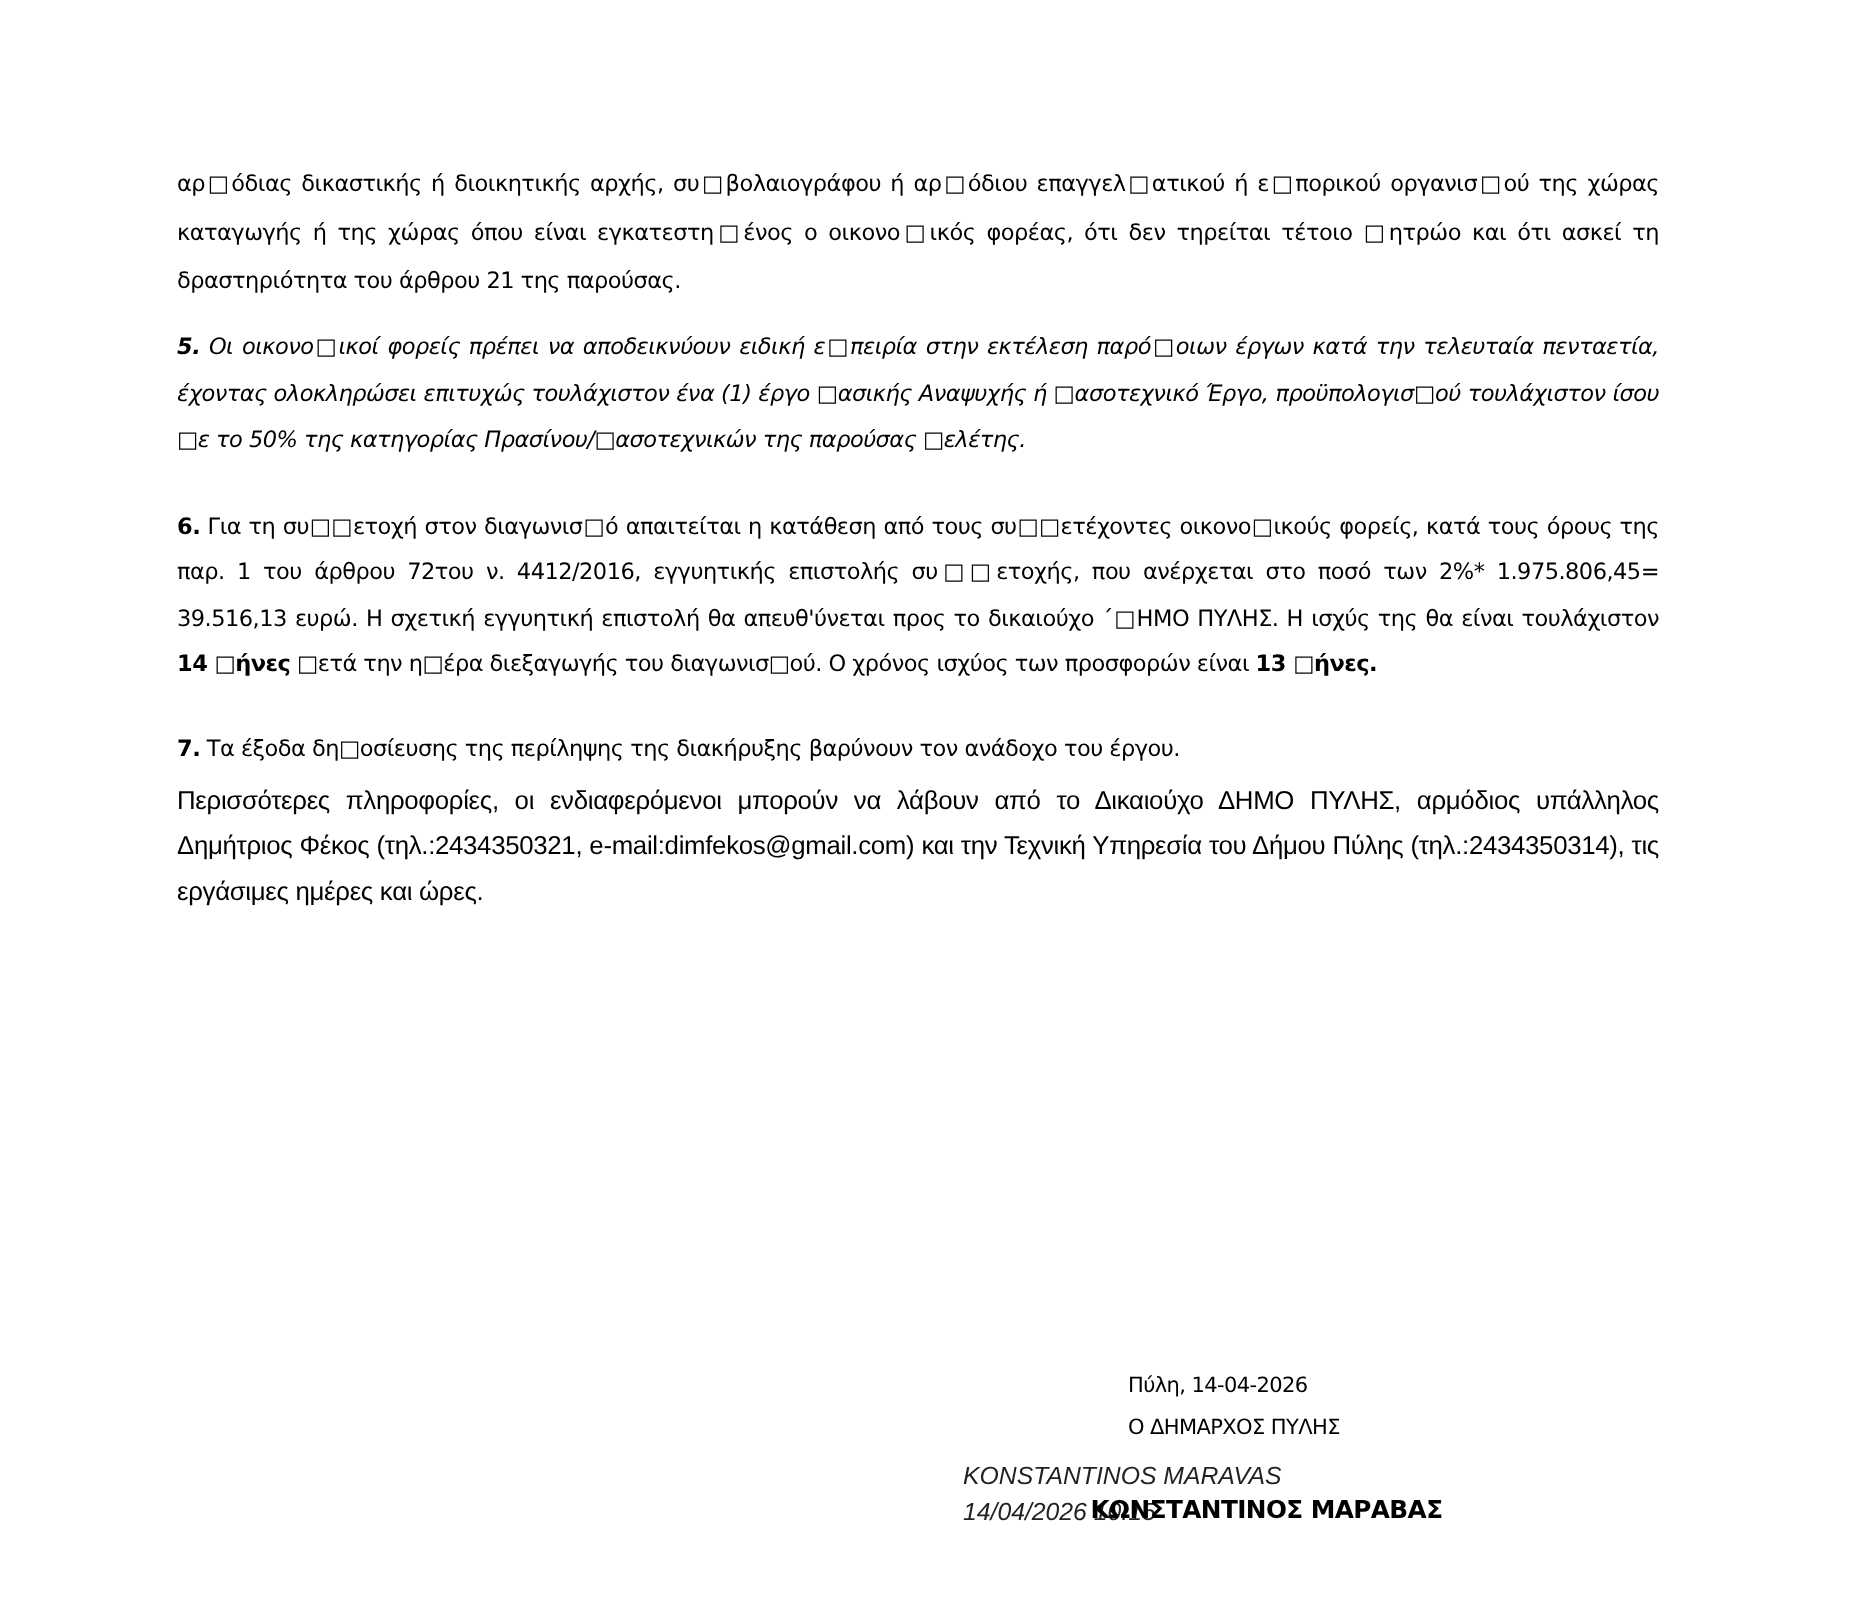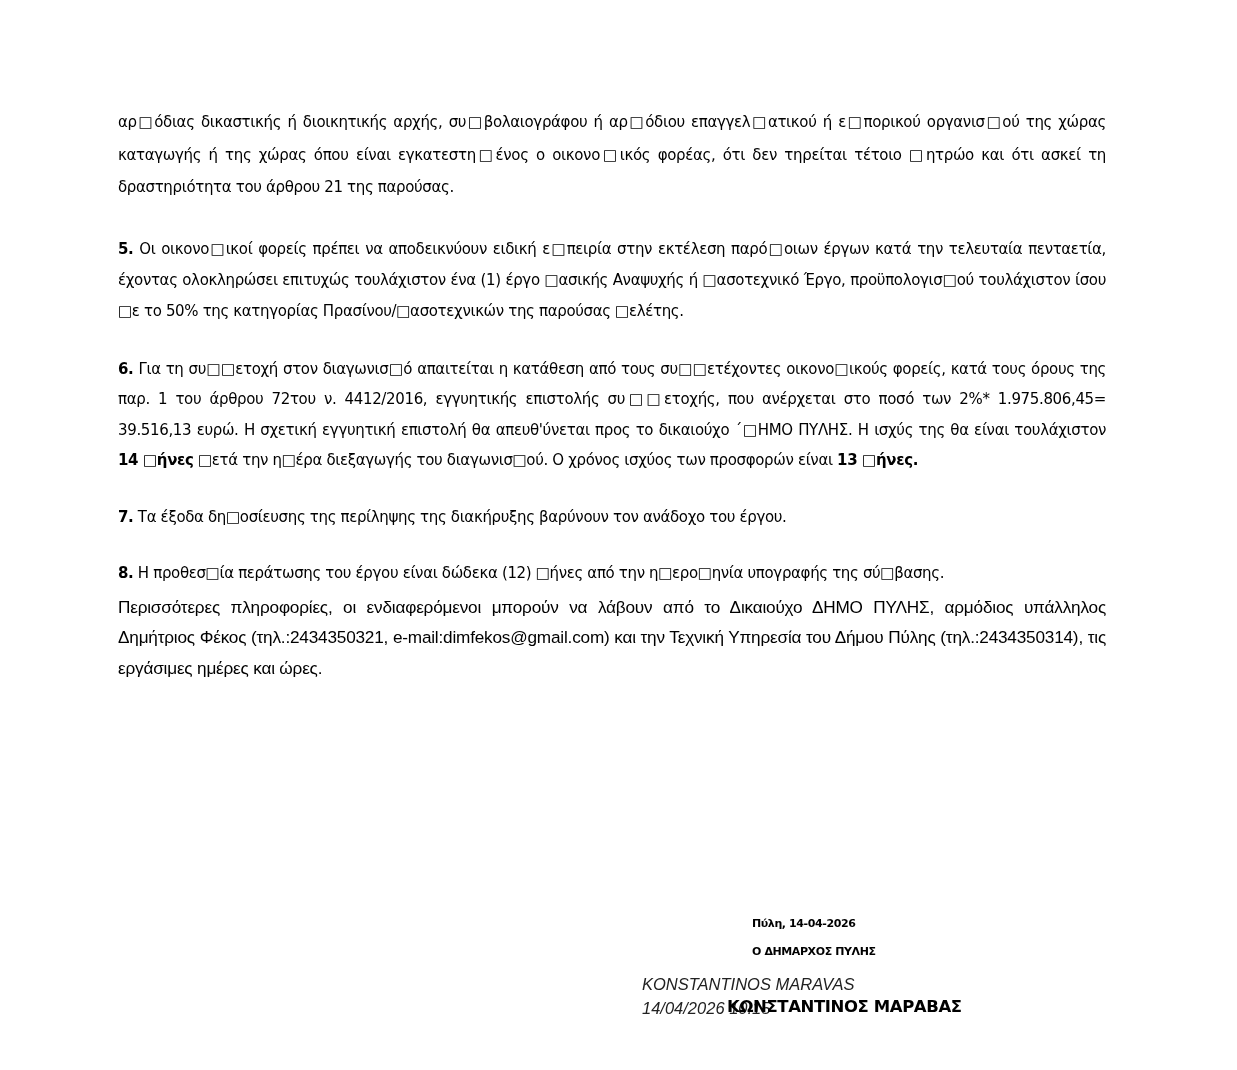--- a/index.html
+++ b/index.html
@@ -7,38 +7,38 @@
   .page { position: absolute; left: 118px; top: 106px; width: 988px; }
   .p {
     font-family: "DejaVu Sans", sans-serif;
     font-size: 15px;
     letter-spacing: -0.35px;
     text-align: justify;
     text-align-last: left;
     margin: 0;
   }
   .p1 { line-height: 32.5px; }
-  .p5 { line-height: 31px; margin-top: 30px; }
+  .p5 { line-height: 31px; margin-top: 12px; font-style: italic; }
   .p6 { line-height: 30.5px; margin-top: 27px; }
   .p7 { line-height: 30px; margin-top: 26px; }
   .p8 { line-height: 30px; margin-top: 26px; }
   .p9 { line-height: 30.5px; margin-top: 10px; }
   .pinfo {
     font-family: "Liberation Sans", sans-serif;
     font-size: 17.2px;
     line-height: 30.5px;
     margin-top: 4px;
     letter-spacing: -0.2px;
   }
   .num { font-weight: bold; }
   b { font-weight: bold; }
   .sign {
     position: absolute; left: 752px; top: 910px;
-    font-family: "DejaVu Sans", sans-serif; font-weight: bold;
-    font-size: 11px; line-height: 28px; letter-spacing: -0.4px;
+    font-family: "DejaVu Sans", sans-serif; font-weight: normal;
+    font-size: 14px; line-height: 28px; letter-spacing: -0.4px;
   }
   .digsig {
     position: absolute; left: 642px; top: 972px;
     font-family: "Liberation Sans", sans-serif;
     font-size: 16.5px; line-height: 24px; color: #222; font-style: italic;
   }
   .signame {
     position: absolute; left: 727px; top: 993px;
     font-family: "DejaVu Sans", sans-serif; font-weight: bold;
     font-size: 16.5px; line-height: 28px; letter-spacing: -0.4px;
@@ -49,21 +49,20 @@
 
 <div class="page">
   <p class="p p1">αρ□όδιας δικαστικής ή διοικητικής αρχής, συ□βολαιογράφου ή αρ□όδιου επαγγελ□ατικού ή ε□πορικού οργανισ□ού της χώρας καταγωγής ή της χώρας όπου είναι εγκατεστη□ένος ο οικονο□ικός φορέας, ότι δεν τηρείται τέτοιο □ητρώο και ότι ασκεί τη δραστηριότητα του άρθρου 21 της παρούσας.</p>
 
   <p class="p p5"><span class="num">5.</span><span> Οι οικονο□ικοί φορείς πρέπει να αποδεικνύουν ειδική ε□πειρία στην εκτέλεση παρό□οιων έργων κατά την τελευταία πενταετία, έχοντας ολοκληρώσει επιτυχώς τουλάχιστον ένα (1) έργο □ασικής Αναψυχής ή □ασοτεχνικό Έργο, προϋπολογισ□ού τουλάχιστον ίσου □ε το 50% της κατηγορίας Πρασίνου/□ασοτεχνικών της παρούσας □ελέτης.</span></p>
 
   <p class="p p6"><span class="num">6.</span><span> Για τη συ□□ετοχή στον διαγωνισ□ό απαιτείται η κατάθεση από τους συ□□ετέχοντες οικονο□ικούς φορείς, κατά τους όρους της παρ. 1 του άρθρου 72του ν. 4412/2016, εγγυητικής επιστολής συ□□ετοχής, που ανέρχεται στο ποσό των 2%* 1.975.806,45= 39.516,13 ευρώ. Η σχετική εγγυητική επιστολή θα απευθ'ύνεται προς το δικαιούχο ΄□ΗΜΟ ΠΥΛΗΣ. Η ισχύς της θα είναι τουλάχιστον </span><b>14 □ήνες</b><span> □ετά την η□έρα διεξαγωγής του διαγωνισ□ού. Ο χρόνος ισχύος των προσφορών είναι </span><b>13 □ήνες.</b></p>
 
   <p class="p p7"><span class="num">7.</span><span> Τα έξοδα δη□οσίευσης της περίληψης της διακήρυξης βαρύνουν τον ανάδοχο του έργου.</span></p>
 
-  <p class="p p8"><span class="num">8.</span><span> Η προθεσ□ία περάτωσης του έργου είναι δώδεκα (12) □ήνες από την η□ερο□ηνία υπογραφής της σύ□βασης.</span></p>
 
 
   <p class="p pinfo">Περισσότερες πληροφορίες, οι ενδιαφερόμενοι μπορούν να λάβουν από το Δικαιούχο ΔΗΜΟ ΠΥΛΗΣ, αρμόδιος υπάλληλος Δημήτριος Φέκος (τηλ.:2434350321, e-mail:dimfekos@gmail.com) και την Τεχνική Υπηρεσία του Δήμου Πύλης (τηλ.:2434350314), τις εργάσιμες ημέρες και ώρες.</p>
 </div>
 
 <div class="sign">
   <div>Πύλη, 14-04-2026</div>
   <div>Ο ΔΗΜΑΡΧΟΣ ΠΥΛΗΣ</div>
 </div>
 

